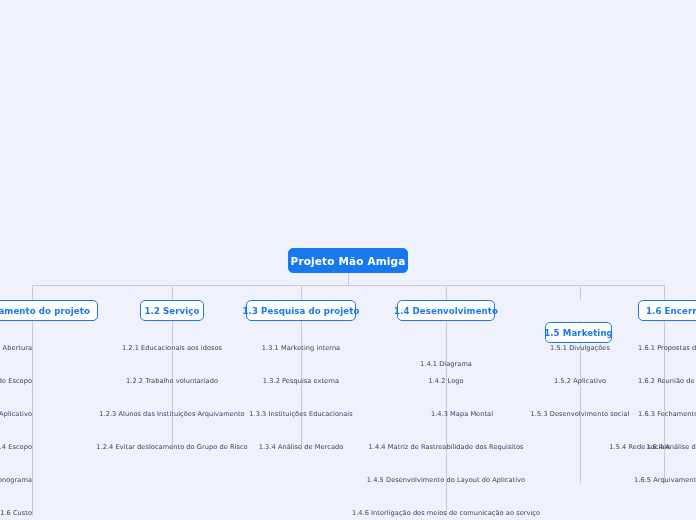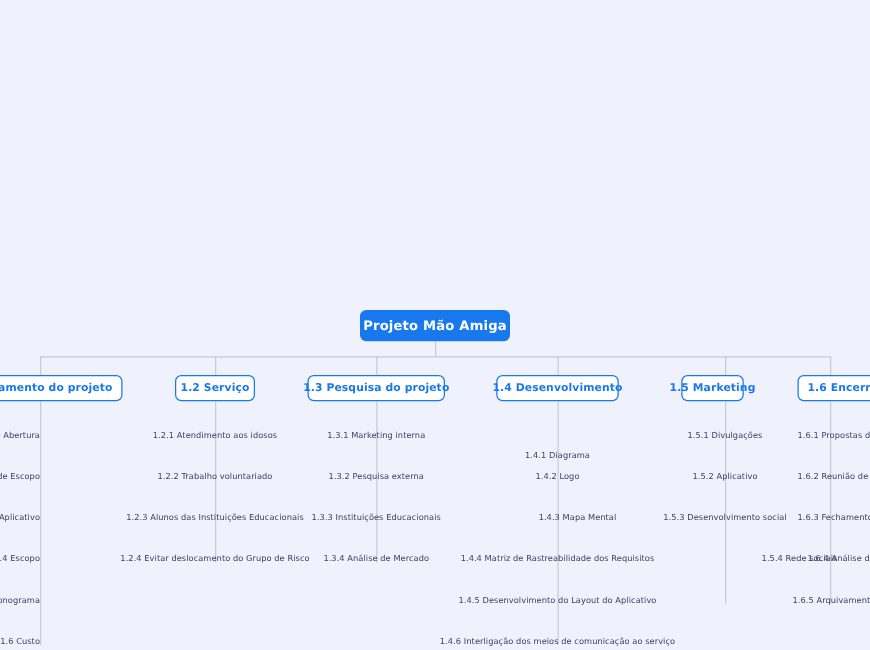--- a/index.html
+++ b/index.html
@@ -121,34 +121,34 @@
   <div class="root-node">Projeto Mão Amiga</div>
 
   <div class="branch-node" style="left:-42px; width:140px; justify-content:flex-end;">enciamento do projeto</div>
 
   <div class="branch-node" style="left:140px; width:64px;">1.2 Serviço</div>
 
   <div class="branch-node" style="left:246px; width:110px;">1.3 Pesquisa do projeto</div>
 
   <div class="branch-node" style="left:397px; width:98px;">1.4 Desenvolvimento</div>
 
-  <div class="branch-node" style="left:545px; width:50px;">1.5 Marketing</div>
+  <div class="branch-node" style="left:545px; width:67px;margin-top:22px;">1.5 Marketing</div>
 
   <div class="branch-node" style="left:638px; width:86px; justify-content:flex-start;">1.6  Encerra</div>
 
   <div class="leaf-label" style="left:-68px; top:342px; width:100px; text-align:right;">.1.1 Termo de Abertura</div>
   <div class="leaf-label" style="left:-68px; top:375px; width:100px; text-align:right;">.2 Declaração de Escopo</div>
   <div class="leaf-label" style="left:-68px; top:408px; width:100px; text-align:right;">.3 Proposta do Aplicativo</div>
   <div class="leaf-label" style="left:-68px; top:441px; width:100px; text-align:right;">1.1.4 Escopo</div>
   <div class="leaf-label" style="left:-68px; top:474px; width:100px; text-align:right;">1.1.5 Cronograma</div>
   <div class="leaf-label" style="left:-68px; top:507px; width:100px; text-align:right;">1.1.6 Custo</div>
 
-  <div class="leaf-label" style="left:62px; top:342px; width:220px; text-align:center; left:62px;">1.2.1 Atendimento aos idosos</div>
+  <div class="leaf-label" style="left:62px; top:342px; width:220px; text-align:center; left:62px;">1.2.1 Educacionais aos idosos</div>
   <div class="leaf-label" style="left:62px; top:375px; width:220px; text-align:center;">1.2.2 Trabalho voluntariado</div>
-  <div class="leaf-label" style="left:62px; top:408px; width:220px; text-align:center;">1.2.3 Alunos das Instituições Educacionais</div>
+  <div class="leaf-label" style="left:62px; top:408px; width:220px; text-align:center;">1.2.3 Alunos das Instituições Arquivamento</div>
   <div class="leaf-label" style="left:62px; top:441px; width:220px; text-align:center;">1.2.4 Evitar deslocamento do Grupo de Risco</div>
 
   <div class="leaf-label" style="left:211px; top:342px; width:180px; text-align:center;">1.3.1 Marketing interna</div>
   <div class="leaf-label" style="left:211px; top:375px; width:180px; text-align:center;">1.3.2 Pesquisa externa</div>
   <div class="leaf-label" style="left:211px; top:408px; width:180px; text-align:center;">1.3.3 Instituições Educacionais</div>
   <div class="leaf-label" style="left:211px; top:441px; width:180px; text-align:center;">1.3.4 Análise de Mercado</div>
 
   <div class="leaf-label" style="left:296px; top:358px; width:300px; text-align:center;">1.4.1 Diagrama</div>
   <div class="leaf-label" style="left:296px; top:375px; width:300px; text-align:center;">1.4.2 Logo</div>
   <div class="leaf-label" style="left:312px; top:408px; width:300px; text-align:center;">1.4.3 Mapa Mental</div>

